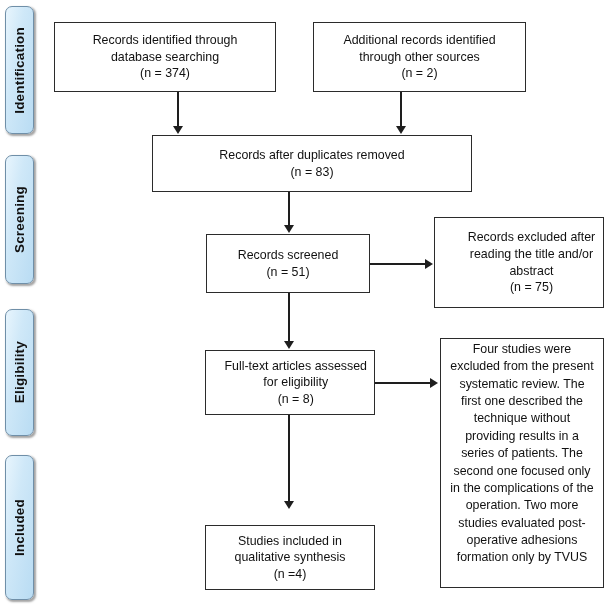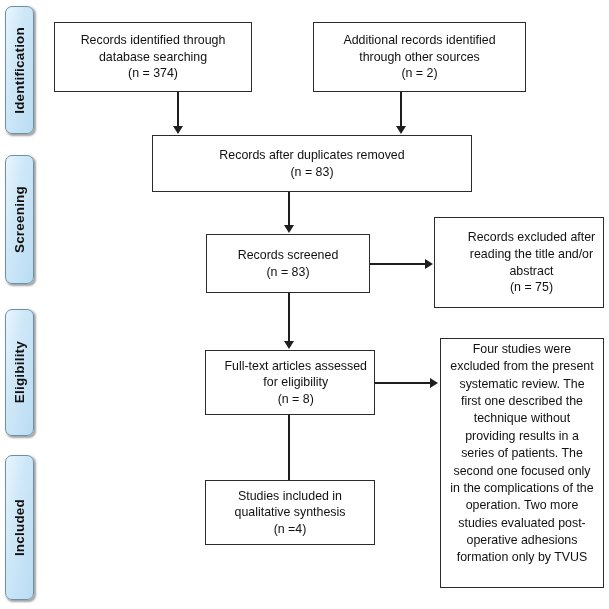--- a/index.html
+++ b/index.html
@@ -94,21 +94,21 @@
   </div>
 
   <div class="stage" style="left:5px; top:309px; width:29px; height:127px;">
     <span class="stage-label">Eligibility</span>
   </div>
 
   <div class="stage" style="left:5px; top:455px; width:29px; height:145px;">
     <span class="stage-label">Included</span>
   </div>
 
-  <div class="fbox" style="left:54px; top:22px; width:198px; height:70px;">
+  <div class="fbox" style="left:54px; top:22px; width:222px; height:70px;">
     <span class="txt">Records identified through
 database searching
 (n = 374)</span>
   </div>
 
   <div class="fbox" style="left:313px; top:22px; width:213px; height:70px;">
     <span class="txt">Additional records identified
 through other sources
 (n = 2)</span>
   </div>
@@ -122,21 +122,21 @@
   <div class="fbox" style="left:152px; top:135px; width:320px; height:57px;">
     <span class="txt">Records after duplicates removed
 (n = 83)</span>
   </div>
 
   <div class="vline" style="left:288px; top:192px; height:34px;"></div>
   <div class="arrow-down" style="left:284px; top:225px;"></div>
 
   <div class="fbox" style="left:206px; top:234px; width:164px; height:59px;">
     <span class="txt">Records screened
-(n = 83)</span>
+(n = 51)</span>
   </div>
 
   <div class="hline" style="left:370px; top:263px; width:56px;"></div>
   <div class="arrow-right" style="left:425px; top:259px;"></div>
 
   <div class="fbox" style="left:434px; top:217px; width:170px; height:91px;padding-left:32px;">
     <span class="txt">Records excluded after
 reading the title and/or
 abstract
 (n = 75)</span>
@@ -154,19 +154,19 @@
   <div class="hline" style="left:375px; top:382px; width:56px;"></div>
   <div class="arrow-right" style="left:430px; top:378px;"></div>
 
   <div class="fbox tall" style="left:440px; top:338px; width:164px; height:250px; align-items:flex-start; ">
     <span class="txt">Four studies were excluded from the present systematic review. The first one described the technique without providing results in a series of patients. The second one focused only in the complications of the operation. Two more studies evaluated post-operative adhesions formation only by TVUS</span>
   </div>
 
   <div class="vline" style="left:288px; top:415px; height:87px;"></div>
   <div class="arrow-down" style="left:284px; top:501px;"></div>
 
-  <div class="fbox" style="left:205px; top:480px; width:170px; height:65px;">
+  <div class="fbox" style="left:205px; top:525px; width:170px; height:65px;">
     <span class="txt">Studies included in
 qualitative synthesis
 (n =4)</span>
   </div>
 
 </div>
 
 </body></html>

